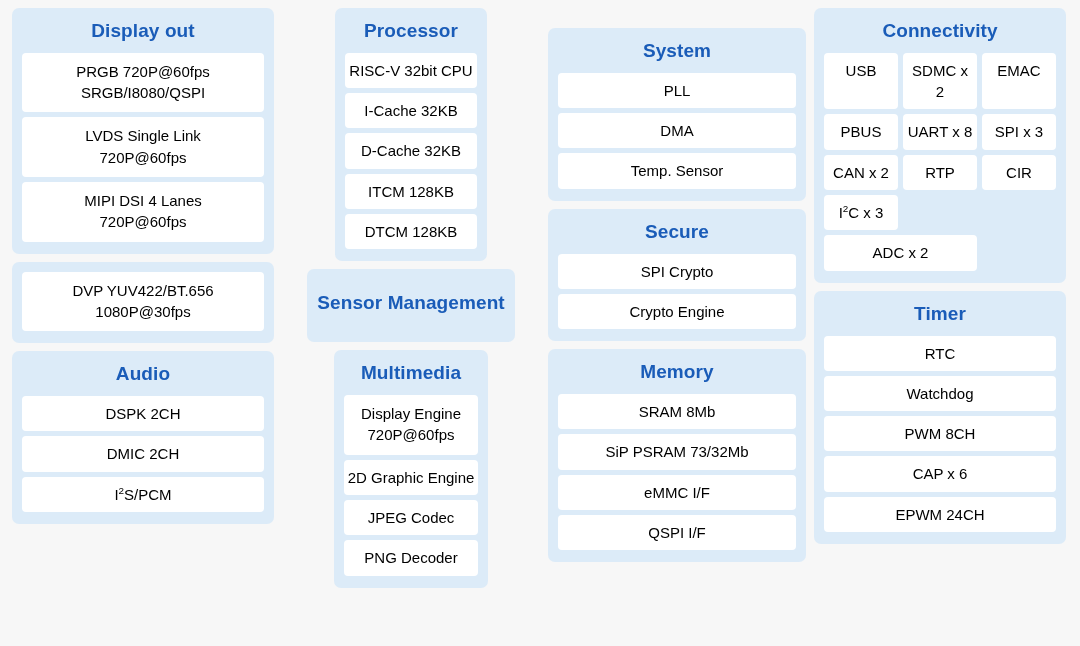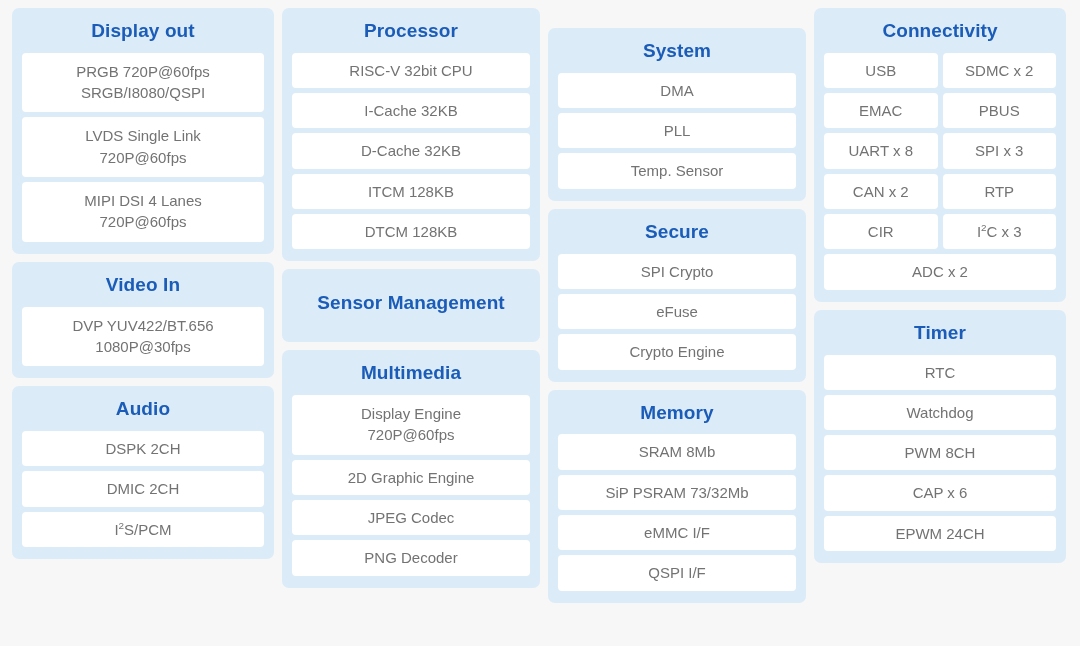--- a/index.html
+++ b/index.html
@@ -28,21 +28,21 @@
   }
 
   .column {
     display: flex;
     flex-direction: column;
     gap: 8px;
   }
 
   
   .col-1 { width: 262px; }
-  .col-2 { width: 258px; }
+  .col-2 { width: 258px; align-items: center; }
   .col-3 { width: 258px; margin-top: 20px; }
   .col-4 { width: 252px; }
 
   .panel {
     background: #dcebf8;
     border-radius: 7px;
     padding: 10px 10px 12px 10px;
     box-sizing: border-box;
   }
 
@@ -61,28 +61,28 @@
   }
 
   .items {
     display: flex;
     flex-direction: column;
     gap: 5px;
   }
 
   .items.grid2 {
     display: grid;
-    grid-template-columns: 1fr 1fr;
+    grid-template-columns: 1fr 1fr 1fr;
     gap: 5px;
   }
 
   .item {
     background: #ffffff;
     border-radius: 4px;
-    color: #737373;
+    color: #000000;
     font-size: 15px;
     line-height: 1.42;
     text-align: center;
     padding: 7px 4px;
     box-sizing: border-box;
     white-space: pre-line;
   }
 
   .item.two-line {
     padding: 8px 4px 9px 4px;
@@ -108,21 +108,20 @@
         <div class="items">
           <div class="item two-line">PRGB 720P@60fps
 SRGB/I8080/QSPI</div>
           <div class="item two-line">LVDS Single Link
 720P@60fps</div>
           <div class="item two-line">MIPI DSI 4 Lanes
 720P@60fps</div>
         </div>
       </div>
       <div class="panel">
-        <div class="panel-title">Video In</div>
         <div class="items">
           <div class="item two-line">DVP YUV422/BT.656
 1080P@30fps</div>
         </div>
       </div>
       <div class="panel">
         <div class="panel-title">Audio</div>
         <div class="items">
           <div class="item">DSPK 2CH</div>
           <div class="item">DMIC 2CH</div>
@@ -152,30 +151,29 @@
           <div class="item">2D Graphic Engine</div>
           <div class="item">JPEG Codec</div>
           <div class="item">PNG Decoder</div>
         </div>
       </div>
     </div>
     <div class="column col-3">
       <div class="panel">
         <div class="panel-title">System</div>
         <div class="items">
+          <div class="item">PLL</div>
           <div class="item">DMA</div>
-          <div class="item">PLL</div>
           <div class="item">Temp. Sensor</div>
         </div>
       </div>
       <div class="panel">
         <div class="panel-title">Secure</div>
         <div class="items">
           <div class="item">SPI Crypto</div>
-          <div class="item">eFuse</div>
           <div class="item">Crypto Engine</div>
         </div>
       </div>
       <div class="panel">
         <div class="panel-title">Memory</div>
         <div class="items">
           <div class="item">SRAM 8Mb</div>
           <div class="item">SiP PSRAM 73/32Mb</div>
           <div class="item">eMMC I/F</div>
           <div class="item">QSPI I/F</div>

